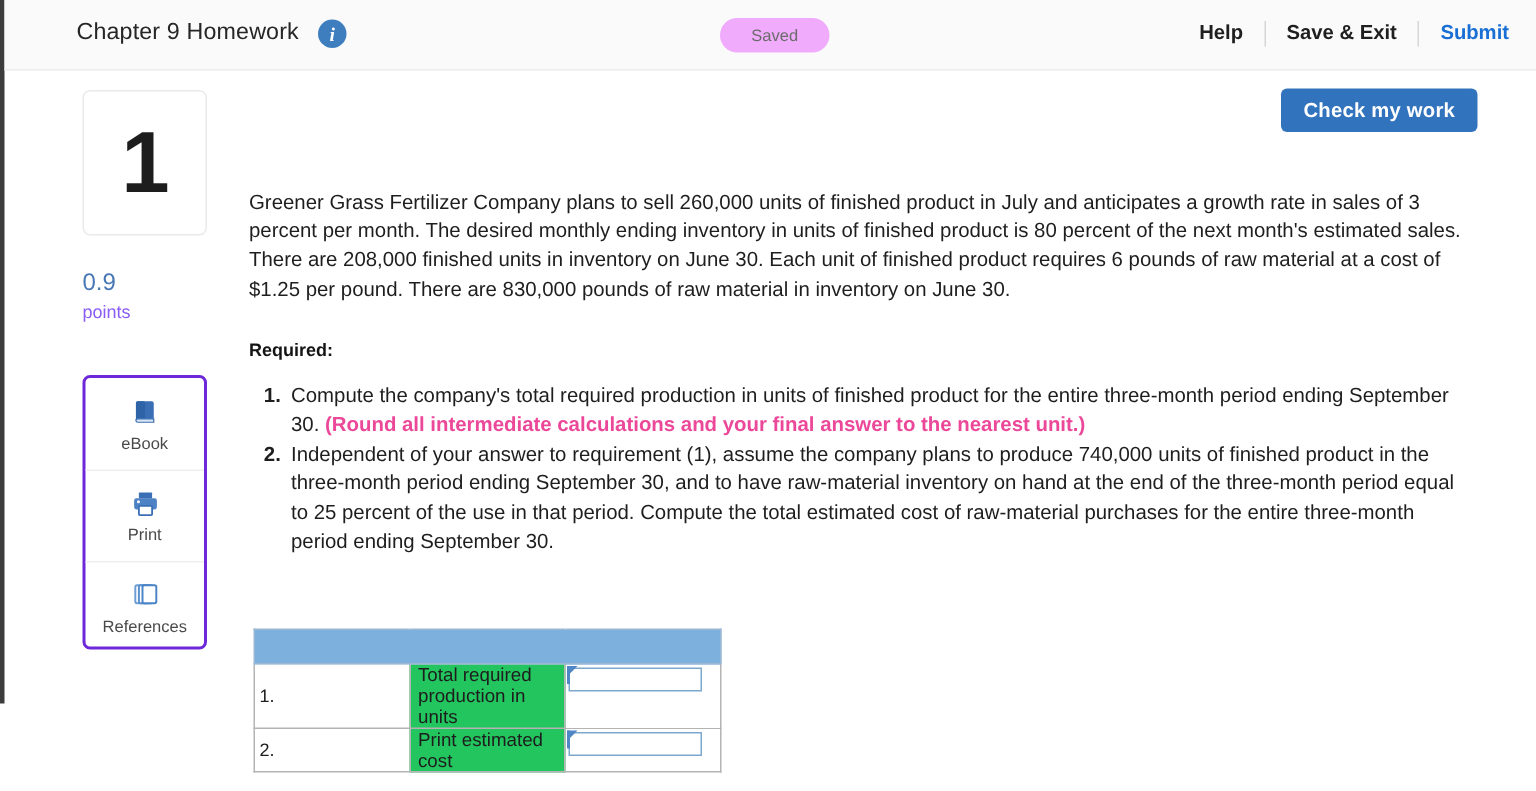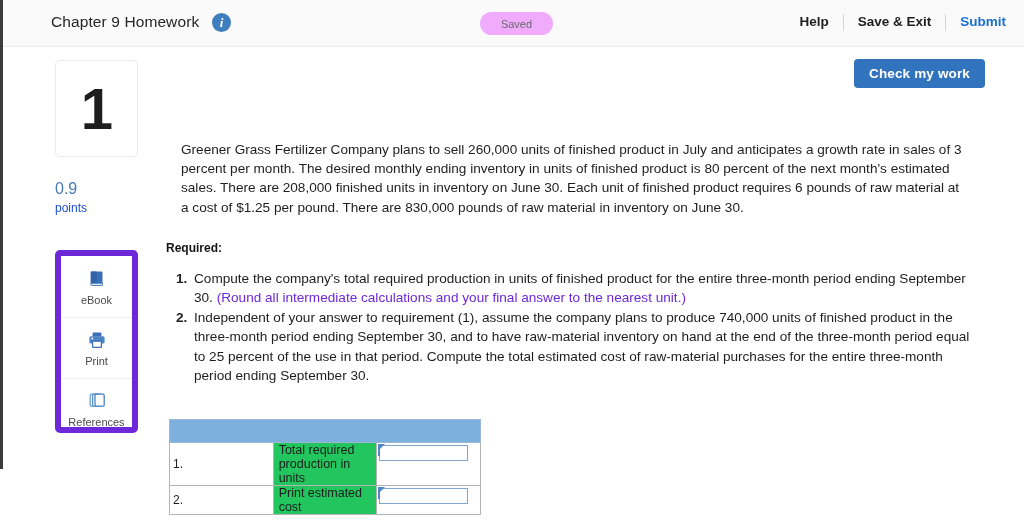--- a/index.html
+++ b/index.html
@@ -39,51 +39,51 @@
   .tb-sep{width:1px;height:17px;background:#d6d6d6;}
 
   
   .qnum-card{
     position:absolute;left:52px;top:60px;width:83px;height:97px;
     background:#fff;border:1px solid #eaeaea;border-radius:5px;box-sizing:border-box;
     display:flex;align-items:center;justify-content:center;
   }
   .qnum{font-size:58px;font-weight:600;color:#1d1d1d;line-height:1;letter-spacing:-1px;}
   .pts-val{position:absolute;left:52px;top:181px;font-size:16px;color:#4878b4;line-height:1;text-align:right;}
-  .pts-lbl{position:absolute;left:52px;top:202px;font-size:12px;color:#1d4ed8;line-height:1;}
+  .pts-lbl{position:absolute;left:52px;top:202px;font-size:12px;color:#8b5cf6;line-height:1;}
 
   .tools-card{
     position:absolute;left:52px;top:250px;width:83px;height:183px;
-    background:#fff;border:6px solid #6d28d9;border-radius:5px;box-sizing:border-box;
+    background:#fff;border:2px solid #6d28d9;border-radius:5px;box-sizing:border-box;
   }
   .tool{
     height:61px;box-sizing:border-box;
     display:flex;flex-direction:column;align-items:center;justify-content:center;
     cursor:pointer;
   }
   .tool + .tool{border-top:1px solid #eeeeee;}
   .tool-lbl{font-size:11px;color:#4a4a4a;margin-top:5px;line-height:1;}
   .tool svg{display:block;}
 
   
   .cmw{
     position:absolute;left:839px;top:59px;width:131px;height:29px;border-radius:4px;
     background:#3273bd;color:#fff;font-size:13.5px;font-weight:bold;
     display:flex;align-items:center;justify-content:center;cursor:pointer;border:none;
     font-family:"Liberation Sans","DejaVu Sans",sans-serif;letter-spacing:.15px;margin-left:12px;
   }
 
   
   .content{position:absolute;left:163px;top:125px;width:815px;}
-  .para{font-size:13.6px;line-height:19.2px;color:#1e1e1e;margin:15px;}
+  .para{font-size:13.6px;line-height:19.2px;color:#1e1e1e;margin:0;}
   .req-head{font-size:12px;font-weight:bold;color:#141414;margin:22px 0 0 0;line-height:19px;}
   ol.req{margin:11px 0 0 0;padding-left:25px;}
   ol.req li{font-size:13.6px;line-height:19.2px;color:#1e1e1e;margin-bottom:1px;padding-left:3px;}
   ol.req li::marker{font-weight:bold;}
-  .round-note{color:#6d28d9;font-weight:normal;}
+  .round-note{color:#ec4899;font-weight:bold;}
 
   
   .ans-wrap{position:absolute;left:166px;top:419px;}
   table.ans{border-collapse:collapse;width:312px;table-layout:fixed;}
   table.ans td{padding:0;}
   .hdr-row td{height:22px;background:#7eb0dd;border:1px solid #9ab8d4;}
   .r-num{
     width:20px;height:21px;border:1px solid #b4b4b4;background:#fff;
     font-size:12px;color:#1d1d1d;text-align:left;padding-left:3px !important;
     vertical-align:middle;

